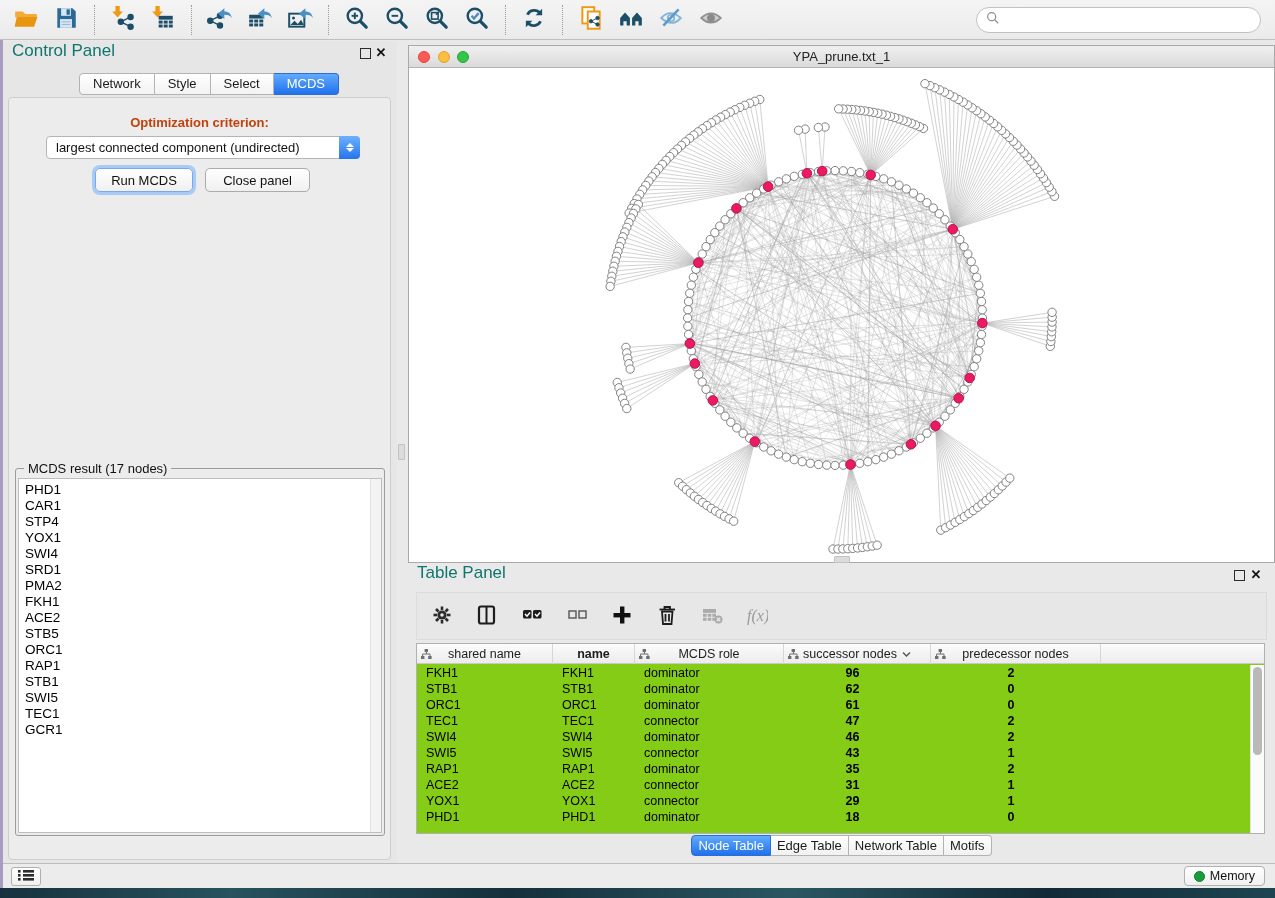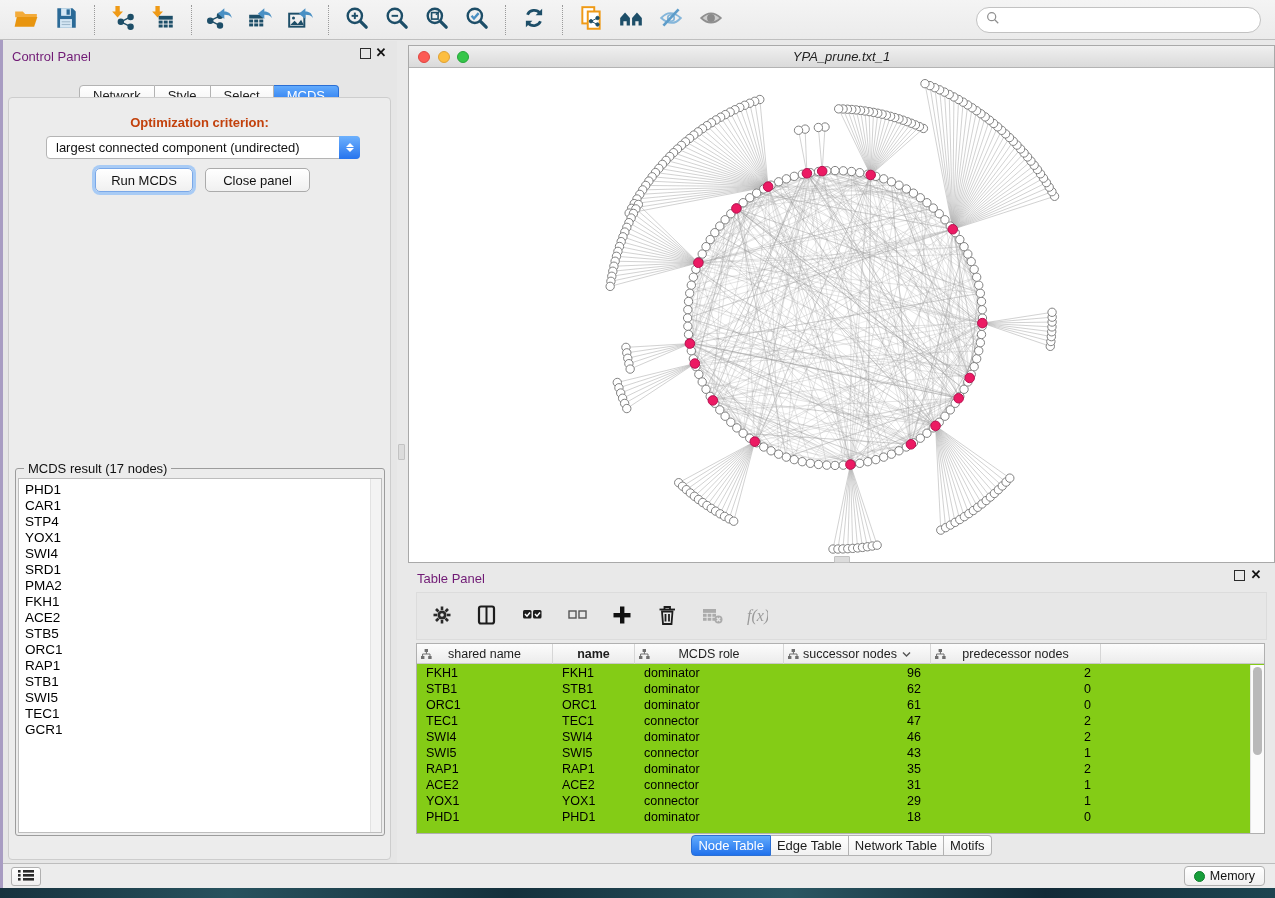--- a/index.html
+++ b/index.html
@@ -20,26 +20,26 @@
   .search-wrap input { border:none; outline:none; flex:1; height:20px; font-size:13px; background:transparent; }
 
   
   #wall-left { position:absolute; left:0; top:40px; width:3px; height:848px; background:#a89cc2; z-index:40;}
   #wall-bottom { position:absolute; left:0; top:888px; width:1275px; height:10px; z-index:40;
     background:linear-gradient(90deg,#17323e,#27525e 18%,#14303c 40%,#2a5662 62%,#122a37 82%,#1d4551); }
 
   
   #control-panel { position:absolute; left:3px; top:41px; width:394px; height:822px; background:#e6e6e6; }
   .panel-header { position:relative; height:26px; }
-  .panel-title { position:absolute; left:9px; top:8px; font-size:13px; color:#701a75; }
+  .panel-title { position:absolute; left:9px; top:0; font-size:17px; color:#0f766e; }
   .float-btn { position:absolute; top:7px; width:11px; height:11px; border:1.5px solid #2b2b2b; background:transparent; cursor:pointer; }
   .close-btn { position:absolute; top:4px; width:14px; height:16px; border:none; background:transparent; font-weight:bold; font-size:13px; color:#111; cursor:pointer; line-height:16px; padding:0;}
   #cp-float { right:26px; } #cp-close { right:9px; }
 
-  .seg-tabs { position:absolute; top:32px; left:76px; display:flex; height:22px;margin-top:12px; }
+  .seg-tabs { position:absolute; top:32px; left:76px; display:flex; height:22px; }
   .seg-tab { height:22px; padding:0 13px; font-size:13px; line-height:20px; background:linear-gradient(#ffffff,#f2f2f2);
     border:1px solid #b3b3b3; border-left:none; color:#1c1c1c; cursor:pointer; }
   .seg-tab:first-child { border-left:1px solid #b3b3b3; border-radius:4px 0 0 4px; }
   .seg-tab:last-child { border-radius:0 4px 4px 0; }
   .seg-tab.active { background:linear-gradient(#62abfd,#2071ec); color:#fff; border-color:#2b6fd4; }
 
   #cp-inner { position:absolute; left:5px; top:56px; width:383px; height:763px;
     background:#ececec; border:1px solid #cdcdcd; border-radius:4px; }
   #opt-label { position:absolute; top:17px; width:100%; text-align:center; font-size:13px; color:#c2410c;font-weight:bold; }
   #opt-select { position:absolute; left:37px; top:38px; width:314px; height:23px; background:#fff;
@@ -67,21 +67,21 @@
   #status-bar { position:absolute; left:3px; top:863px; width:1272px; height:25px; background:#ececec; border-top:1px solid #bdbdbd; z-index:35;}
   #list-btn { position:absolute; left:8px; top:3px; width:30px; height:19px; background:linear-gradient(#fff,#f0f0f0);
     border:1px solid #b0b0b0; border-radius:3px; cursor:pointer; display:flex; align-items:center; justify-content:center;}
   #memory-btn { position:absolute; right:10px; top:2px; height:20px; background:linear-gradient(#fff,#f0f0f0);
     border:1px solid #b0b0b0; border-radius:4px; cursor:pointer; display:flex; align-items:center; gap:5px; padding:0 9px; font-size:12.5px; color:#111; font-family:inherit;}
   .mem-dot { width:11px; height:11px; border-radius:50%; background:#169e3a; border:1px solid #0d7c2b; }
 
   
   #network-window { position:absolute; left:408px; top:45px; width:867px; height:518px; background:#fff; border:1px solid #a9a9a9; }
   #net-titlebar { position:absolute; left:0; top:0; right:0; height:22px;
-    background:linear-gradient(#f0f0f0,#dadada); border-bottom:1px solid #b3b3b3;font-style:italic; }
+    background:linear-gradient(#f0f0f0,#dadada); border-bottom:1px solid #b3b3b3; }
   .light { position:absolute; top:5px; width:12px; height:12px; border-radius:50%; }
   #light-red { left:9px; background:#fc5a54; border:1px solid #df4540; }
   #light-yellow { left:29px; background:#fdbe3f; border:1px solid #dfa134; }
   #light-green { left:48px; background:#35c649; border:1px solid #26a53a; }
   #net-title { position:absolute; top:3px; width:100%; text-align:center; font-size:13px; color:#222; font-stretch:condensed; }
   #net-canvas { position:absolute; left:0; top:22px; right:0; bottom:0; background:#fff; }
   #net-canvas svg { width:100%; height:100%; }
 
   
   .grip-v { position:absolute; left:398px; top:444px; width:7px; height:16px; background:#dcdcdc; border:1px solid #c2c2c2; border-radius:1px; z-index:20;}
@@ -95,21 +95,21 @@
   .tp-btn svg { width:22px; height:22px; }
   .tp-btn.disabled { cursor:default; }
 
   #tp-table { position:absolute; left:8px; top:80px; width:849px; height:191px; background:#84cc16; border:1px solid #b0b0b0; overflow:hidden;}
   .thead { position:absolute; left:0; top:0; right:0; height:20px; background:linear-gradient(#fcfcfc,#ececec); border-bottom:1px solid #c9c9c9; display:flex;}
   .th { position:relative; height:20px; border-right:1px solid #d6d6d6; display:flex; align-items:center; justify-content:center; font-size:12.5px; color:#1d1d1d; gap:5px;}
   .th .attr-ic { position:absolute; left:4px; top:5px; }
   .tbody { position:absolute; left:0; top:21px; right:14px; bottom:0; }
   .tr { display:flex; height:16px; }
   .td { font-size:12.5px; line-height:16px; color:#000; white-space:nowrap; overflow:hidden; }
-  .td.num { text-align:right; }
+  .td.num { text-align:center;font-weight:bold; }
   .tbl-scroll { position:absolute; right:0; top:21px; bottom:0; width:14px; background:#fbfbfb; border-left:1px solid #e2e2e2; }
   .tbl-thumb { position:absolute; left:2px; top:2px; width:9px; height:88px; background:#b9b9b9; border-radius:5px; }
 
   #tp-tabs { position:absolute; top:272px; left:0; width:100%; display:flex; justify-content:center; }
   .tp-tab { height:21px; padding:0 6px; font-size:13px; line-height:19px; background:linear-gradient(#ffffff,#f1f1f1);
     border:1px solid #b3b3b3; border-left:none; color:#1c1c1c; cursor:pointer; }
   .tp-tab:first-child { border-left:1px solid #b3b3b3; border-radius:4px 0 0 4px; }
   .tp-tab:last-child { border-radius:0 4px 4px 0; }
   .tp-tab.active { background:linear-gradient(#62abfd,#2071ec); color:#fff; border-color:#2b6fd4; }
 </style>

